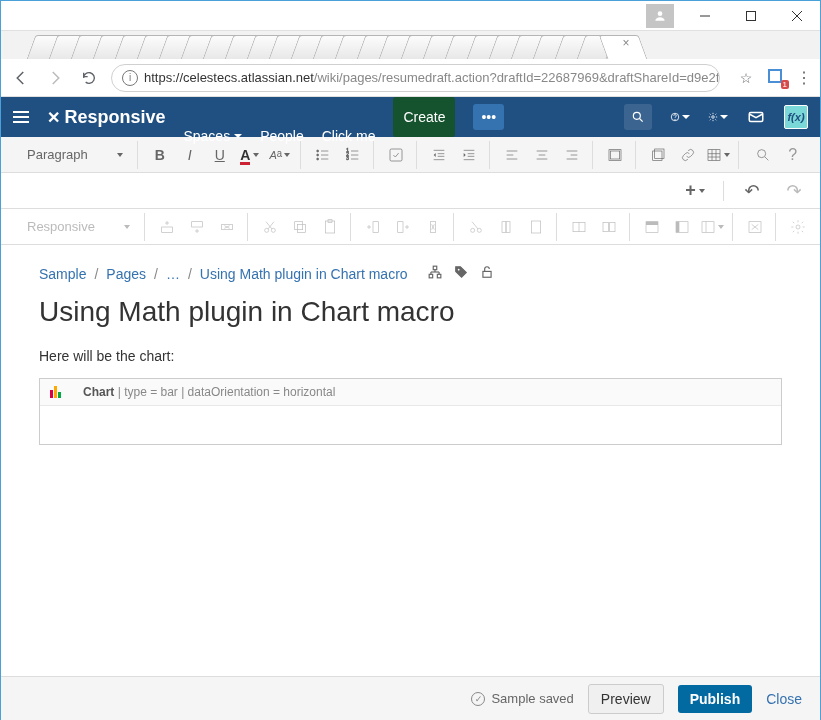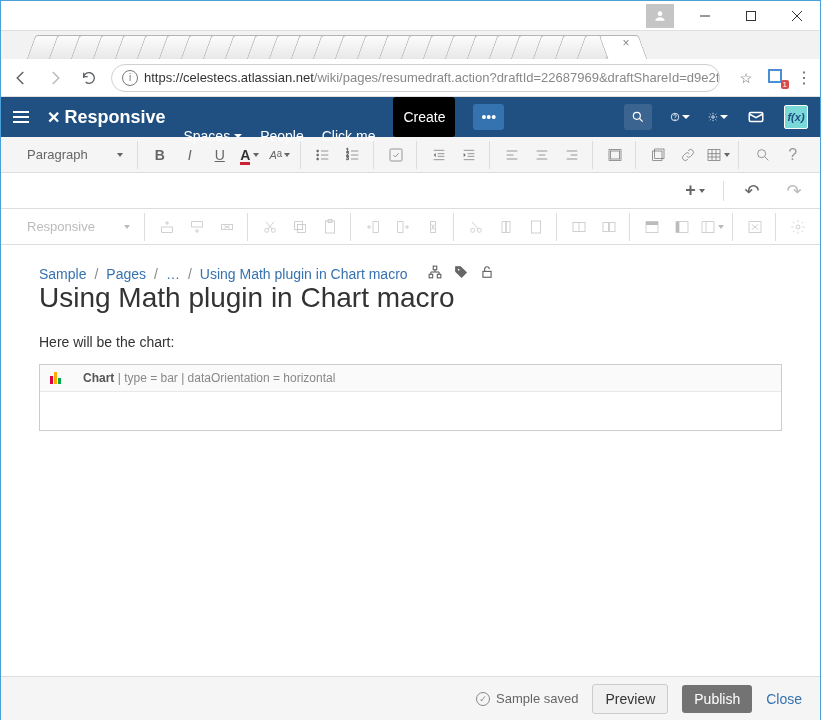--- a/index.html
+++ b/index.html
@@ -34,21 +34,21 @@
   .kebab { color:#5f6368; font-size:16px;}
   
   
   .confnav { height: 40px; background: #205081; display: flex; align-items: center; padding: 0 12px; gap: 18px; color: #fff; }
   .hamburger { display:flex; flex-direction:column; gap:3px;}
   .hamburger span{width:16px;height:2px;background:#fff;}
   .logo { font-size: 18px; font-weight: 600; display:flex; align-items:center; gap:4px;}
   .logo .mark { font-size:16px;}
   .navitem { color:#fff; font-size:14px; display:flex; align-items:center; gap:4px;margin-top:38px;}
   .caret-down{ width:0;height:0;border-left:4px solid transparent;border-right:4px solid transparent;border-top:4px solid #fff;}
-  .createbtn { background:#000000; padding:12px 10px; border-radius:3px; font-weight:500;}
+  .createbtn { background:#14532d; padding:12px 10px; border-radius:3px; font-weight:500;}
   .dotsbtn { background:#3572b0; padding:5px 8px; border-radius:3px;}
   .confnav .spacer { flex:1;}
   .confnav .ricon { color:#fff; display:flex; align-items:center; justify-content:center; width:20px; height:20px;}
   .confnav .search-area{ background:rgba(255,255,255,0.12); width:28px; height:26px; border-radius:3px; display:flex;align-items:center;justify-content:center;}
   .app-icon { width:24px; height:24px; background:#7ad8d8; border:1px solid #fff; border-radius:2px; display:flex;align-items:center;justify-content:center; font-style:italic; font-size:11px; color:#205081; font-weight:bold;}
   
   
   .toolbar { display:flex; align-items:center; padding: 4px 12px; gap:2px; border-bottom:1px solid #ddd; height:36px; background:#f5f5f5;}
   .toolbar.t2 { justify-content:flex-end; gap:14px; border-bottom:1px solid #ddd; background:#fff;}
   .toolbar.t3 { background:#fff; border-bottom:1px solid #ddd;}
@@ -61,42 +61,42 @@
   .para-select { display:flex;align-items:center; gap:29px; color:#666; font-size:13px; padding:0 8px;}
   .para-select .sm-caret{border-top-color:#666;}
   .sm-caret{width:0;height:0;border-left:3px solid transparent;border-right:3px solid transparent;border-top:4px solid #666;}
   
   .toolbar .tspacer{flex:1;}
   .color-A { position:relative; font-weight:bold; color:#333;}
   .color-A .bar{position:absolute; bottom:-2px;left:0;right:0;height:3px;background:#c23;}
   
   
   .content { padding: 20px 38px; background:#fff; height: calc(720px - 30px - 28px - 38px - 40px - 36px - 36px - 36px - 44px); overflow:auto;}
-  .breadcrumb { display:flex; align-items:center; gap:8px; font-size:14px; color:#3572b0; }
+  .breadcrumb { display:flex; align-items:center; gap:8px; font-size:14px; color:#3572b0; margin-bottom:14px;}
   .breadcrumb .sep{color:#888;}
   .breadcrumb .icons{ margin-left:12px; display:flex; gap:12px; color:#666;}
   .page-title{ font-size:28px; font-weight:400; color:#333; margin-bottom:20px;}
   .body-text{ font-size:14px; color:#333; margin-bottom:14px;}
   .macro-box{ border:1px solid #ccc; background:#fafafa;}
   .macro-head{ padding:6px 10px; font-size:12px; color:#888; display:flex;align-items:center; gap:22px; border-bottom:1px solid #e8e8e8;}
   .macro-head .chico{ display:inline-flex; gap:1px; align-items:flex-end;}
   .macro-head .chico span{width:3px;}
   .macro-head .chico span:nth-child(1){height:8px;background:#d04;}
   .macro-head .chico span:nth-child(2){height:12px;background:#fa0;}
   .macro-head .chico span:nth-child(3){height:6px;background:#0a4;}
   .macro-head strong{color:#555;font-weight:600;}
   .macro-body{ height:38px; background:#fff;}
   
   
   .footer { position:absolute; bottom:0; left:1px; right:1px; height:44px; border-top:1px solid #ddd; background:#f5f5f5; display:flex; align-items:center; justify-content:flex-end; gap:14px; padding:0 18px;}
   .footer .status{ color:#666; display:flex;align-items:center;gap:6px; font-size:13px;}
   .footer .status .chk{width:14px;height:14px;border:1.5px solid #888;border-radius:50%;display:flex;align-items:center;justify-content:center;font-size:9px;color:#888;}
   .footer .btn{ padding:6px 12px; border-radius:3px; font-size:14px;}
   .footer .btn.preview{ background:#f0f0f0; border:1px solid #ccc; color:#333;}
-  .footer .btn.publish{ background:#737373; color:#fff; font-weight:400;}
+  .footer .btn.publish{ background:#0369a1; color:#fff; font-weight:700;}
   .footer .close{ color:#3572b0;}
   
   .und { text-decoration: underline;}
 </style>
 </head>
 <body>
 
 <div class="titlebar">
   <div class="userbox">
       <svg width="14" height="14" viewBox="0 0 24 24">

